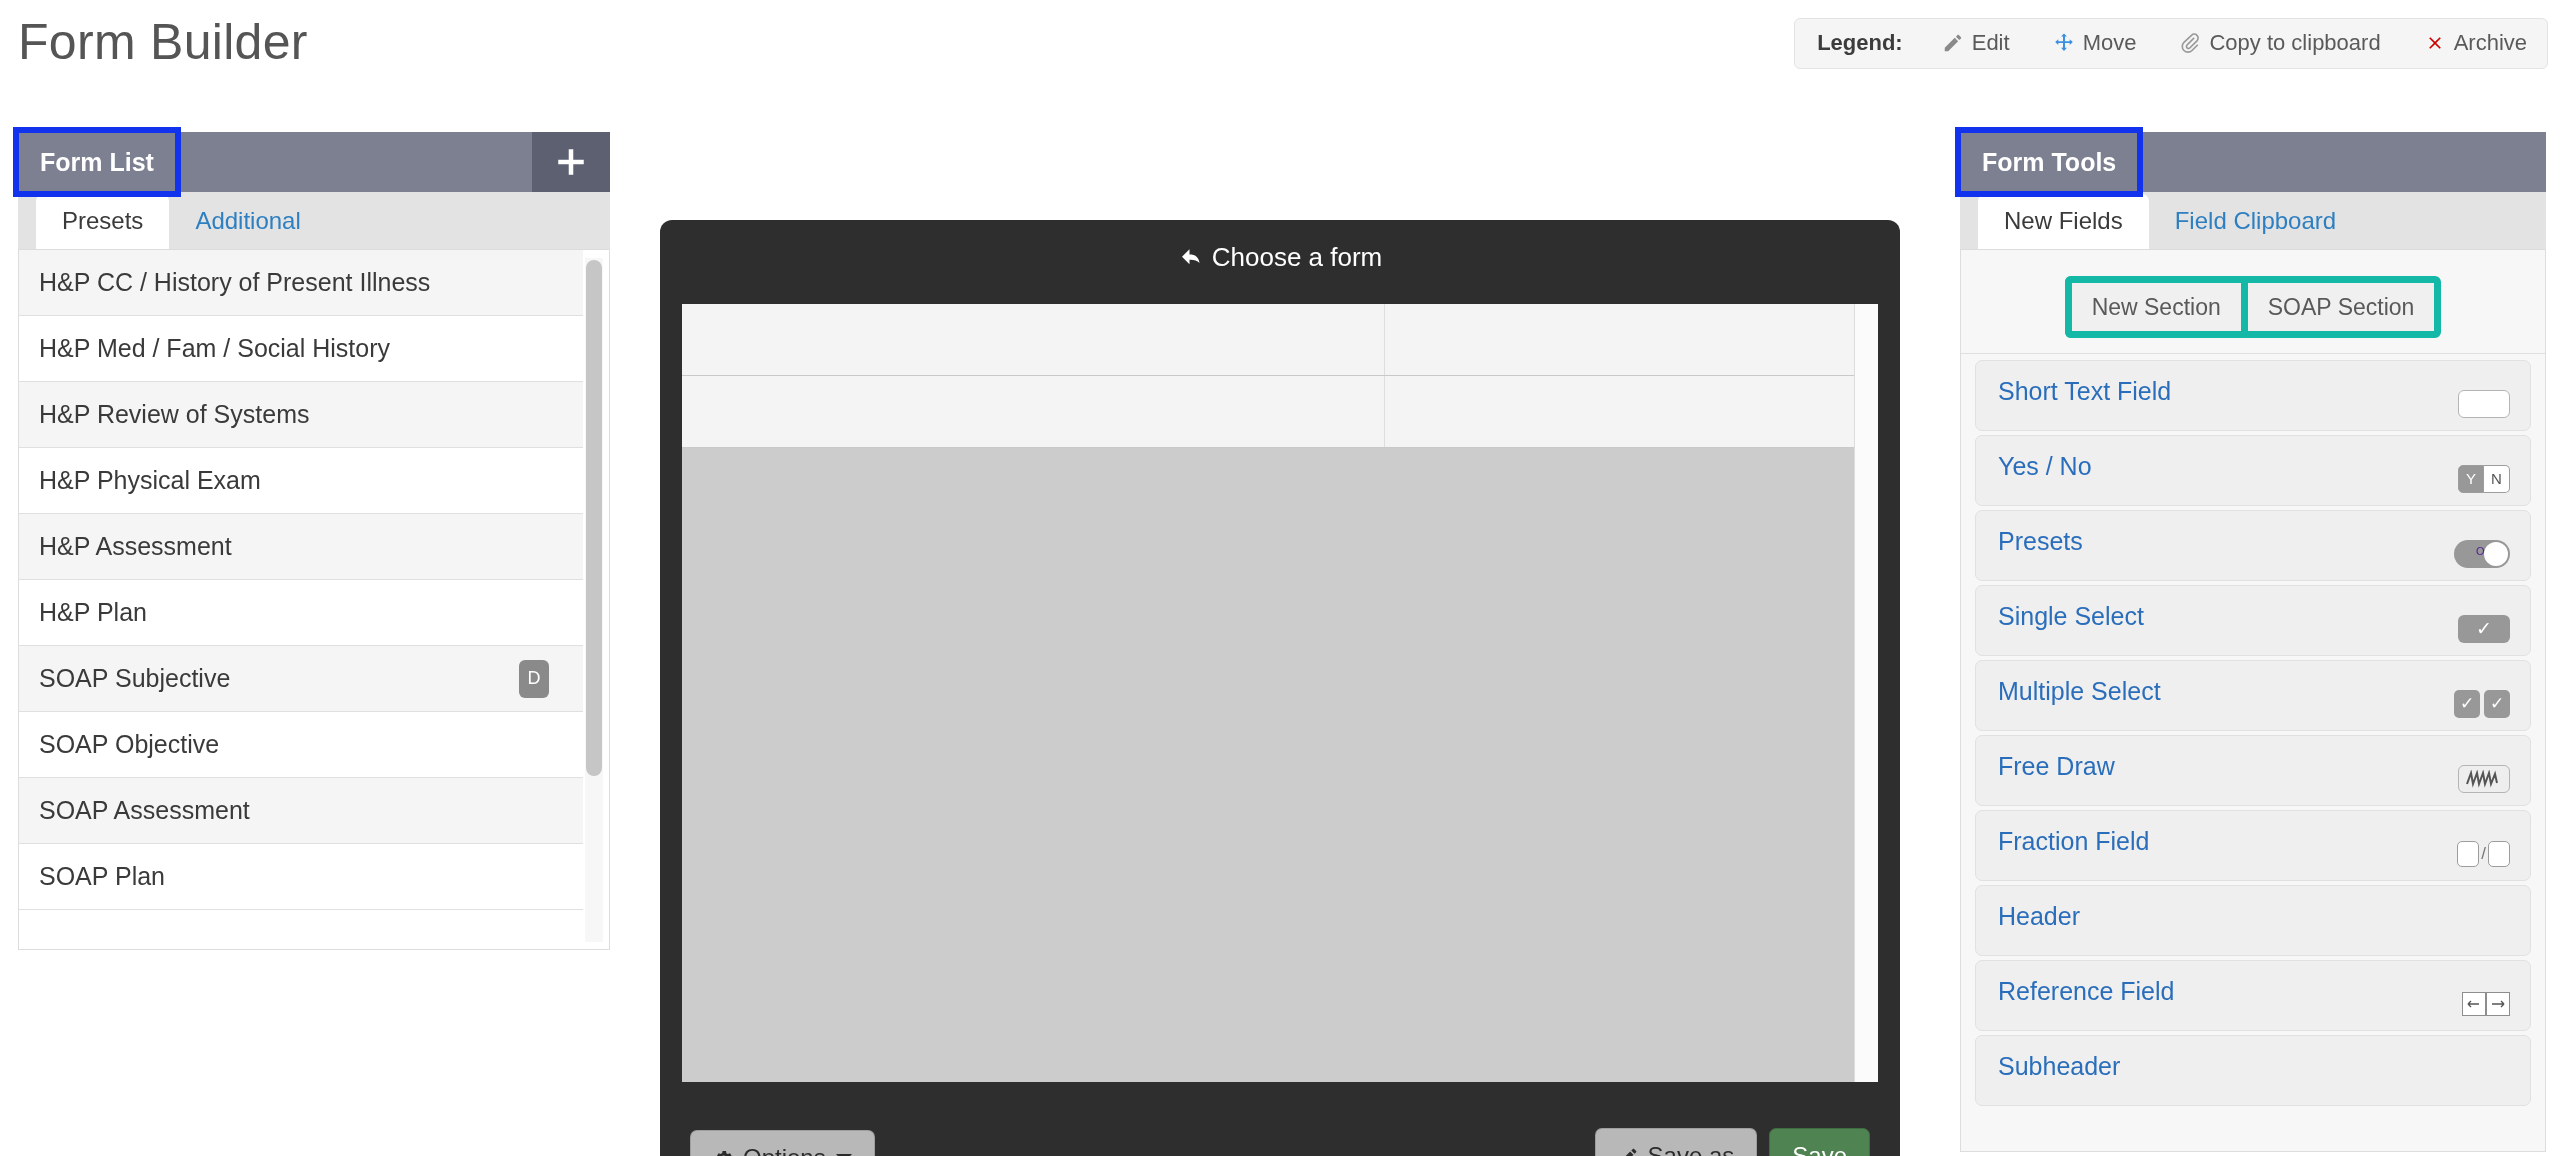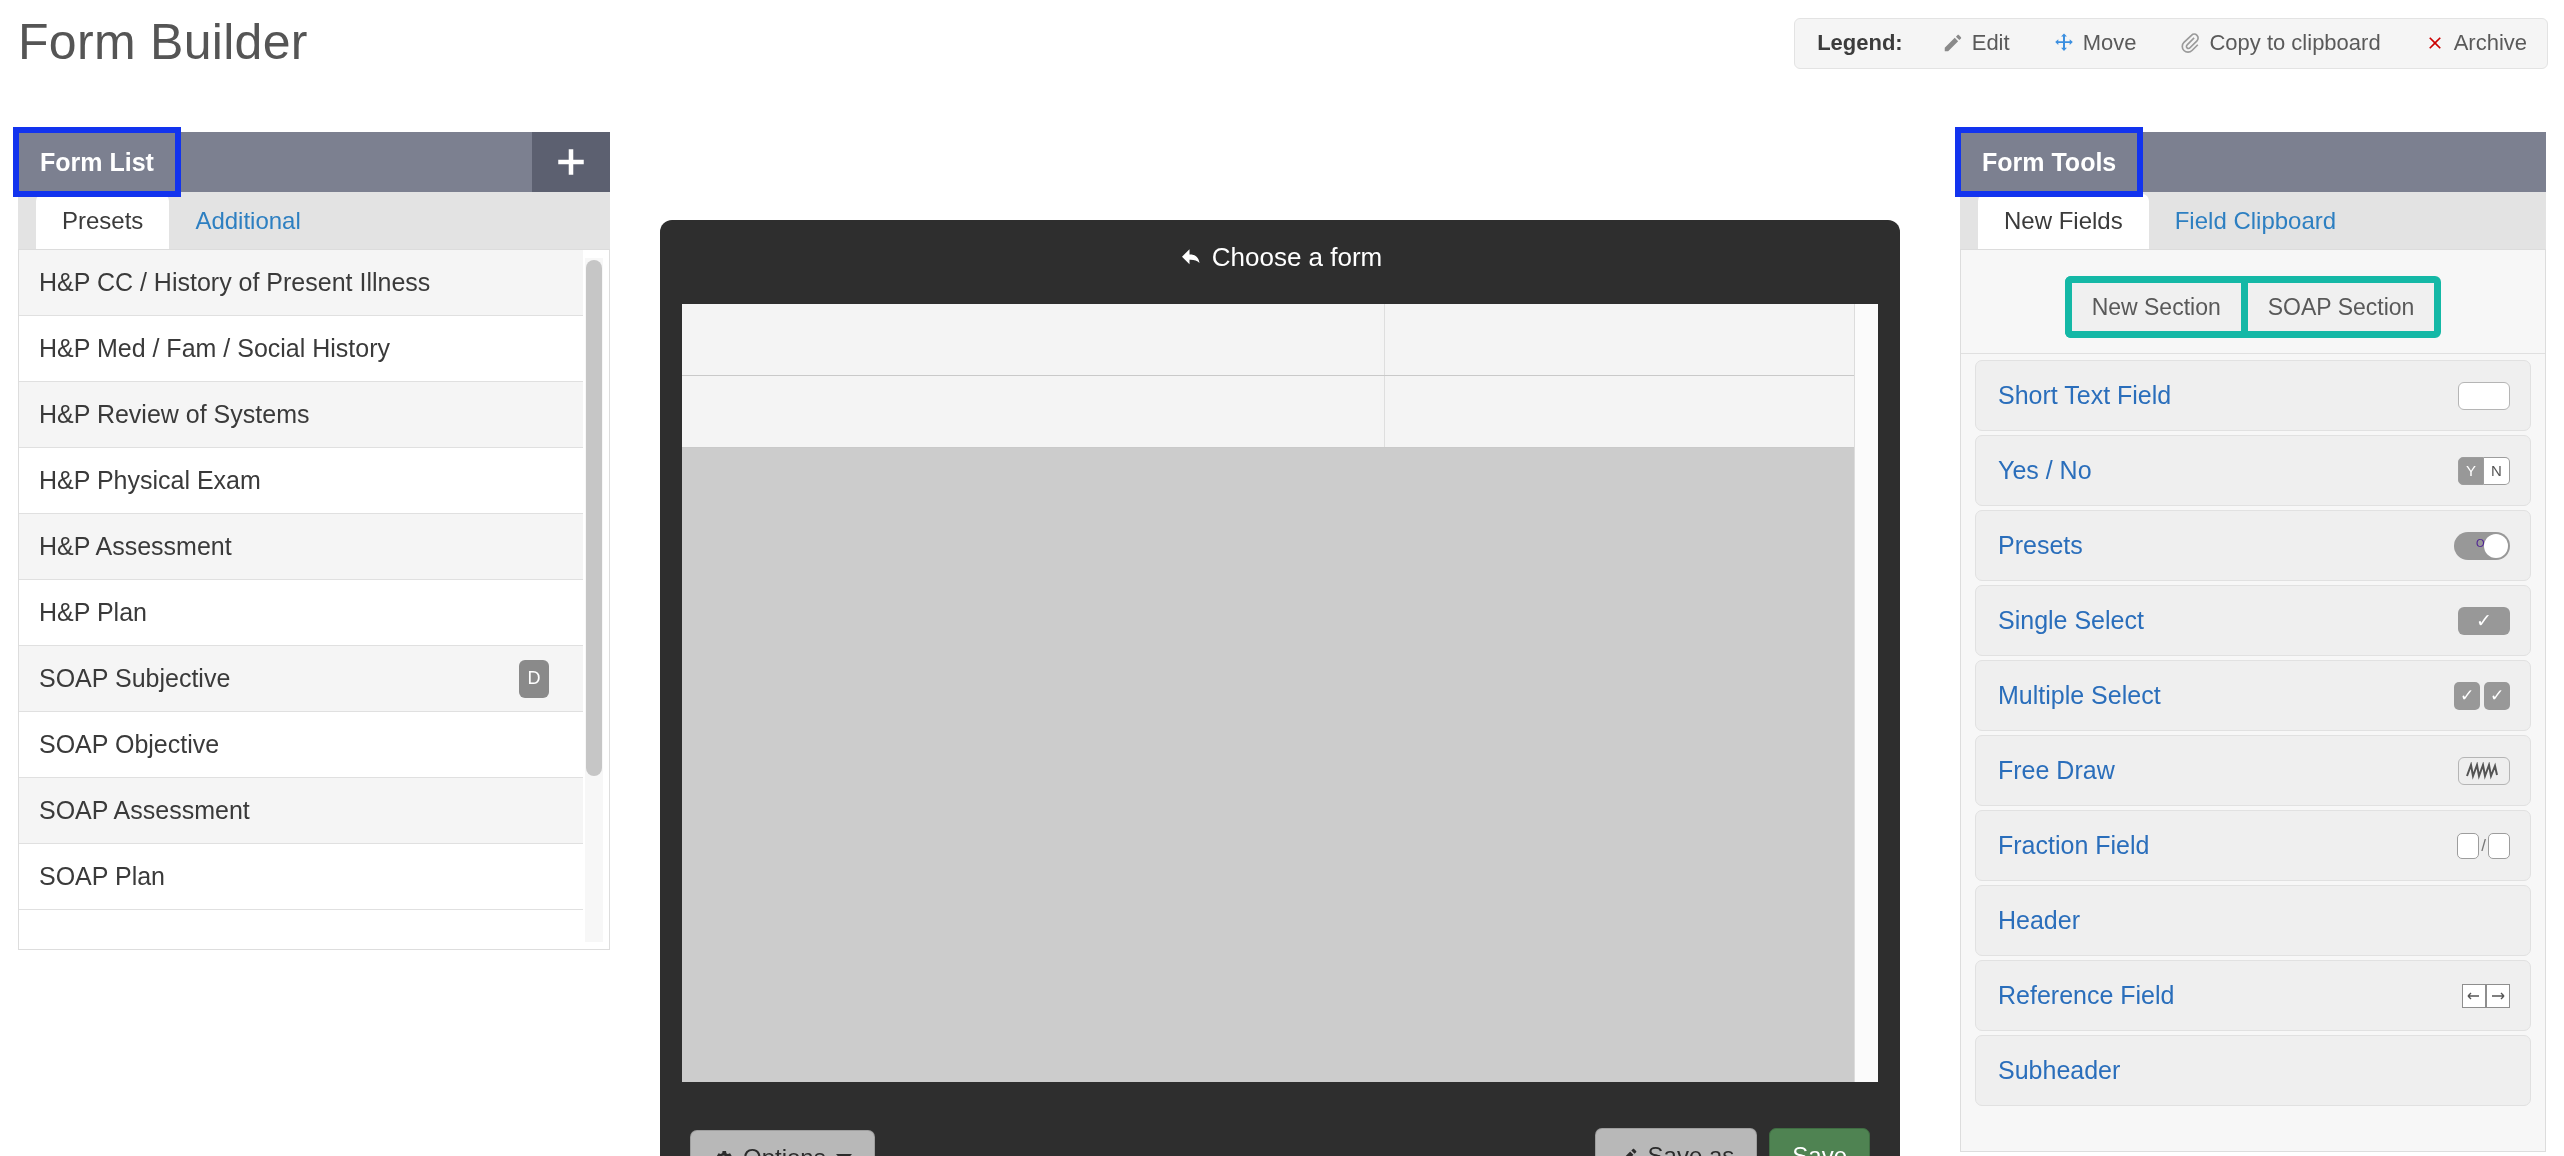--- a/index.html
+++ b/index.html
@@ -304,27 +304,26 @@
     cursor: pointer;
     line-height: 28px;
   }
   .seg-btn.first { border-radius: 6px 0 0 6px; border-right: none; }
   .seg-btn.last { border-radius: 0 6px 6px 0; }
 
   .field-list { padding: 0 14px 0 14px; }
   .field-row {
     height: 71px;
     display: flex;
-    align-items: center;
     justify-content: space-between;
     background: #efefef;
     border: 1px solid #e1e1e1;
     border-radius: 7px;
     margin-bottom: 4px;
-    padding: 0 20px 0 22px;
+    padding: 16px 20px 0 22px;
     cursor: pointer;
   }
   .field-label {
     font-size: 25px;
     color: #2a6ebb;
   }
   .field-preview {
     display: flex;
     align-items: center;
     gap: 4px;

